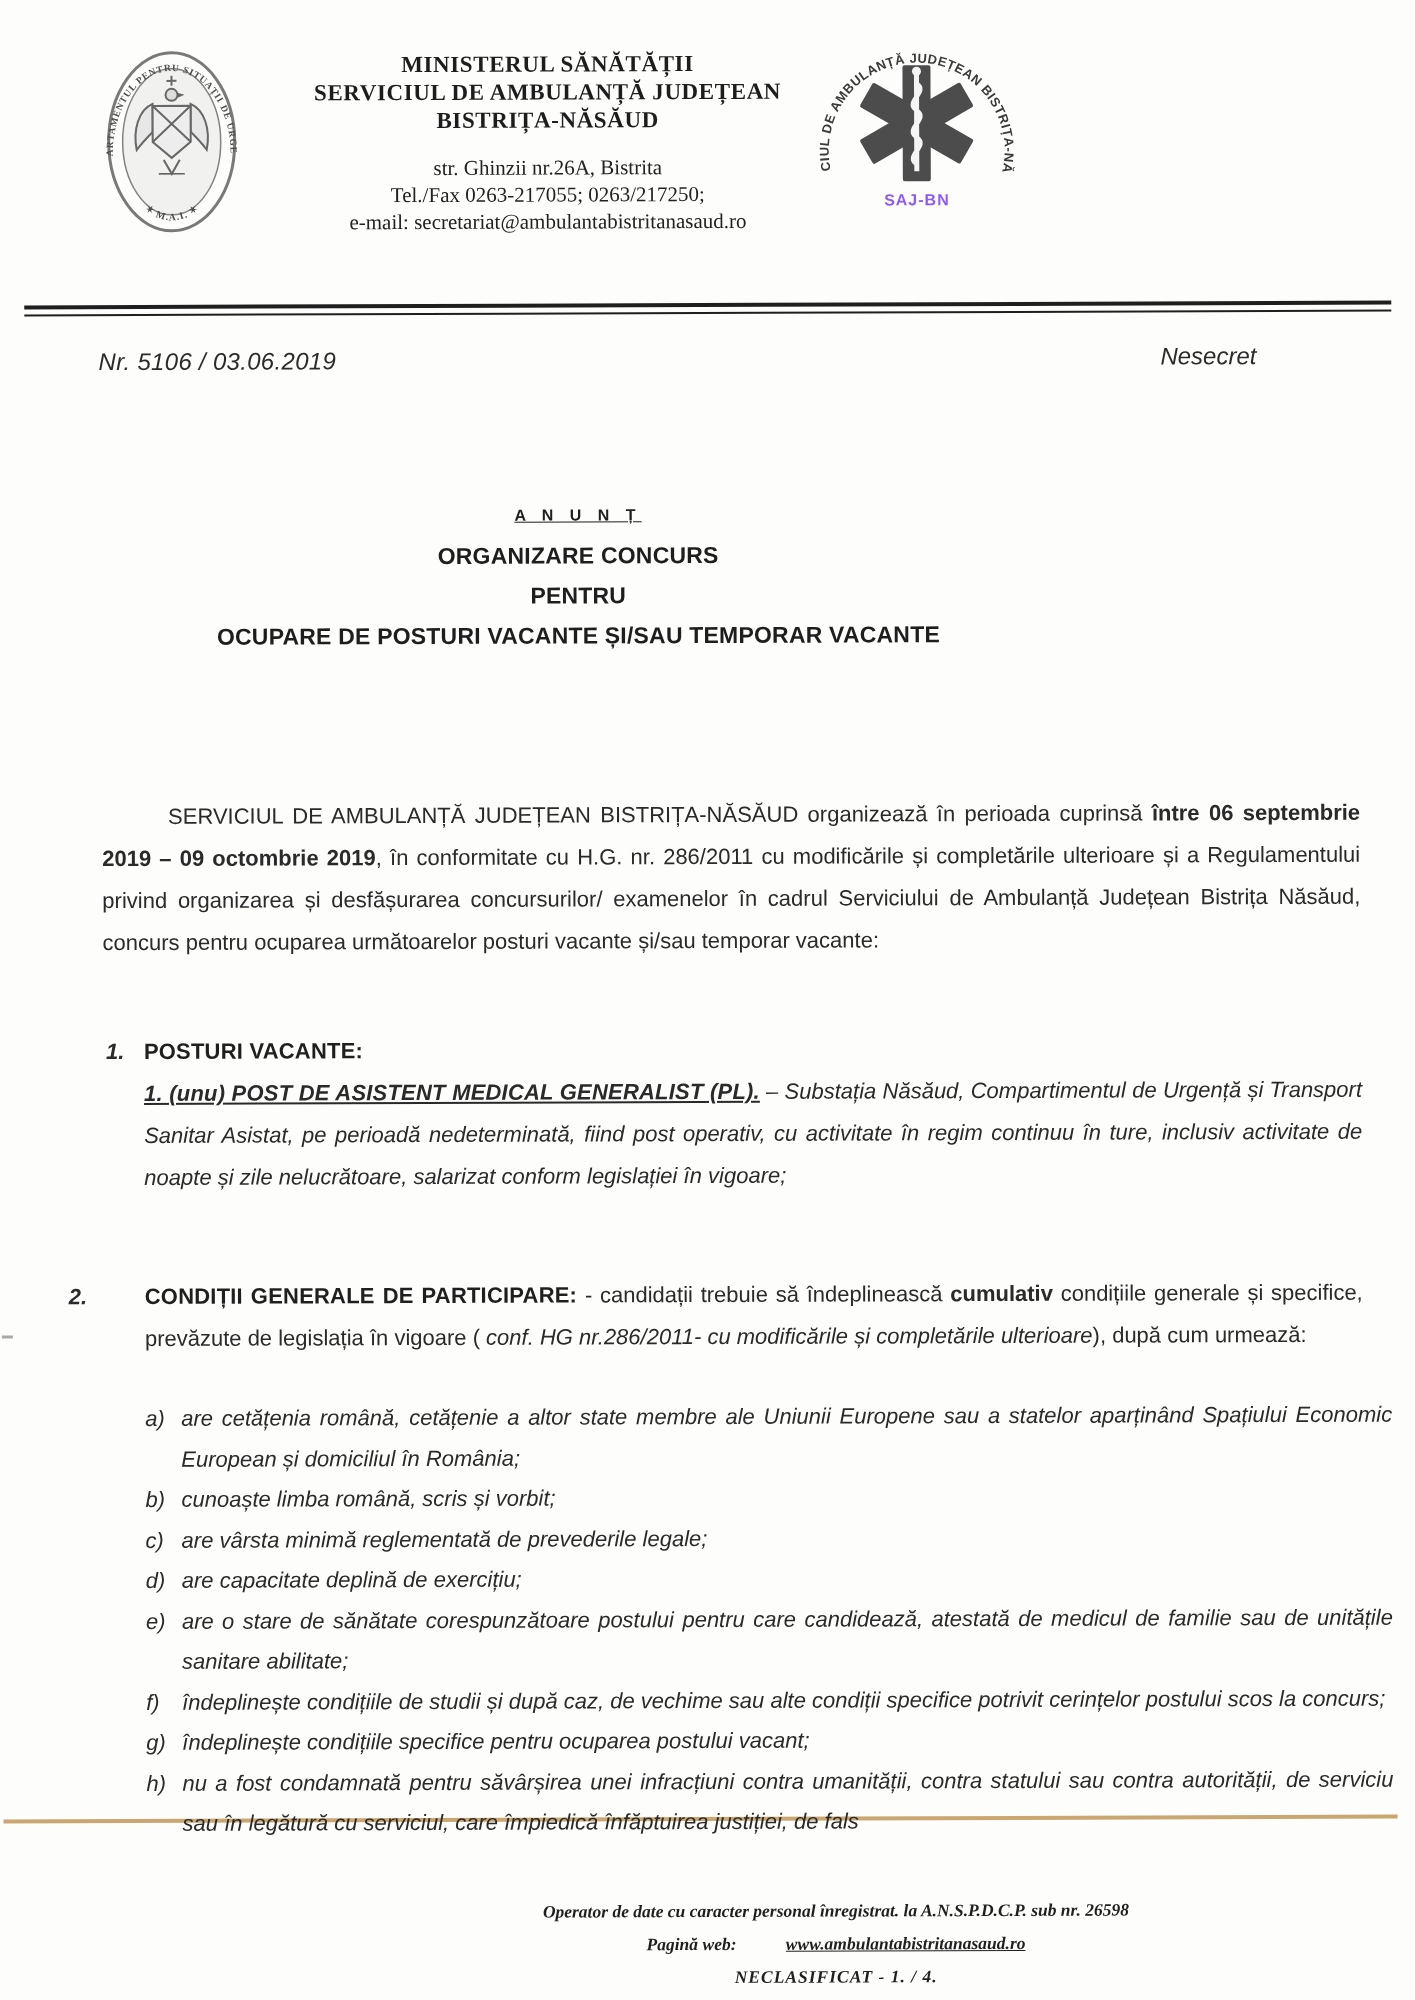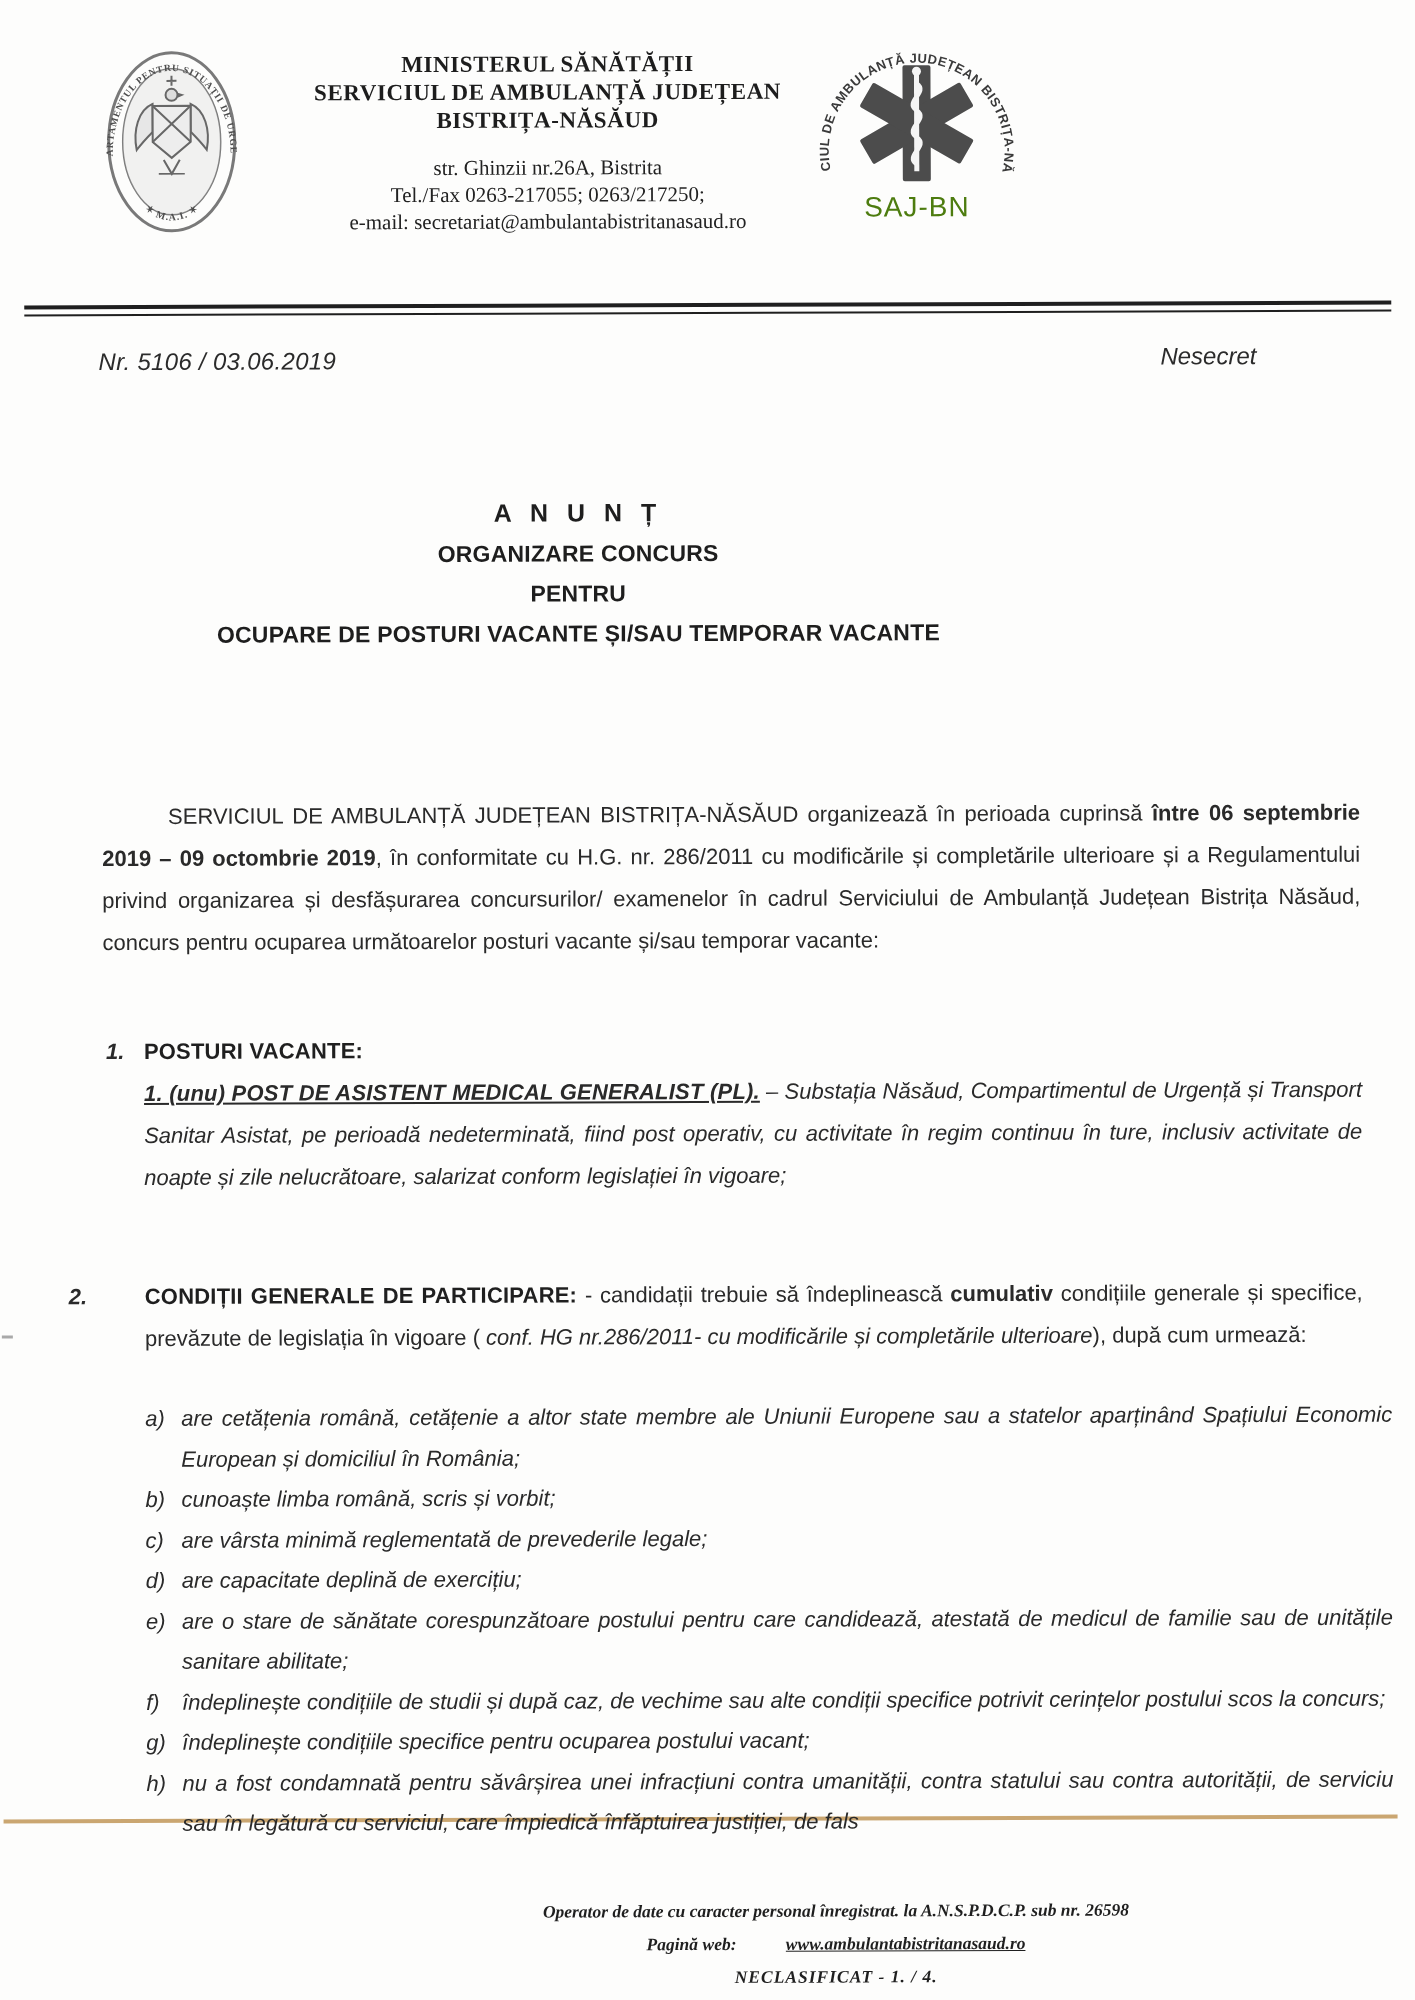--- a/index.html
+++ b/index.html
@@ -10,33 +10,33 @@
   }
   .tilt{ position:absolute; inset:0; transform:rotate(-0.2deg); transform-origin:50% 40%; }
 
   
   .seal-left{ position:absolute; left:103px; top:44px; width:142px; height:192px; }
   .org-block{ position:absolute; left:248px; top:50px; width:604px; text-align:center;
               font-family:"Liberation Serif", serif; color:#1d1d1d; }
   .org-block .l1{ font-weight:bold; font-size:23px; letter-spacing:.6px; line-height:28px; }
   .org-contact{ margin-top:20px; font-size:21px; line-height:27px; color:#222; }
   .seal-right{ position:absolute; left:815px; top:22px; width:208px; text-align:center; }
-  .saj-caption{ margin-top:-12px; font-weight:normal; font-size:28px; letter-spacing:1px; color:#4d7c0f; }
+  .saj-caption{ margin-top:-12px; font-weight:bold; font-size:16px; letter-spacing:1px; color:#8b5cf6; }
   .header-rule{ position:absolute; left:26px; right:22px; top:303px; height:5px;
                 border-top:4px solid #1f1f1f; border-bottom:2px solid #1f1f1f; }
 
   
   .meta-number{ position:absolute; left:100px; top:346px; font-size:24px; font-style:italic;
                 letter-spacing:.3px; color:#2b2b2b; }
   .meta-class{ position:absolute; right:157px; top:344px; font-size:24px; font-style:italic; color:#2b2b2b; }
 
   
   .title-block{ position:absolute; left:0; top:492px; width:1158px; text-align:center;
                 font-weight:bold; font-size:23px; line-height:40px; color:#1e1e1e; letter-spacing:.2px; }
-  .title-block .u{ letter-spacing:6px; font-size:25px; }
+  .title-block .u{ text-decoration:underline; letter-spacing:6px; font-size:16px; }
 
   
   .intro{ position:absolute; left:102px; top:772px; width:1258px; font-size:22px;
           line-height:42px; text-align:justify; text-indent:66px; color:#2a2a2a; }
   .sec1{ position:absolute; left:105px; top:1029px; width:1256px; font-size:22px; line-height:42px; color:#2a2a2a; }
   .sec1 .num, .sec2 .num{ display:inline-block; width:38px; font-weight:bold; font-style:italic; }
   .sec1 .head, .sec2 .head{ font-weight:bold; letter-spacing:.2px; color:#1f1f1f; }
   .sec1-item{ margin-left:38px; text-align:justify; }
   .sec1-item .post{ font-weight:bold; text-decoration:underline; font-style:italic; letter-spacing:.2px; }
   .sec1-item .desc{ font-style:italic; }

